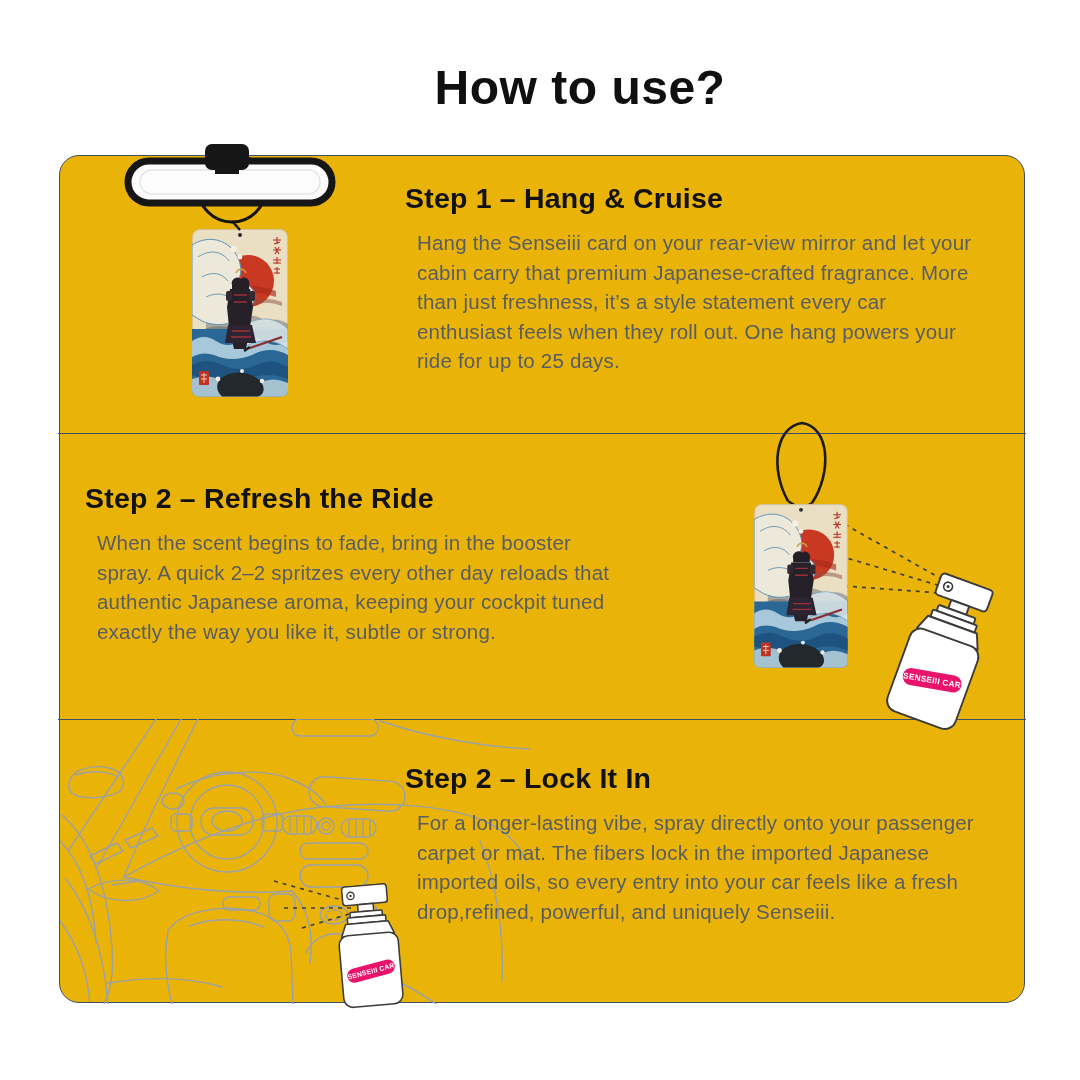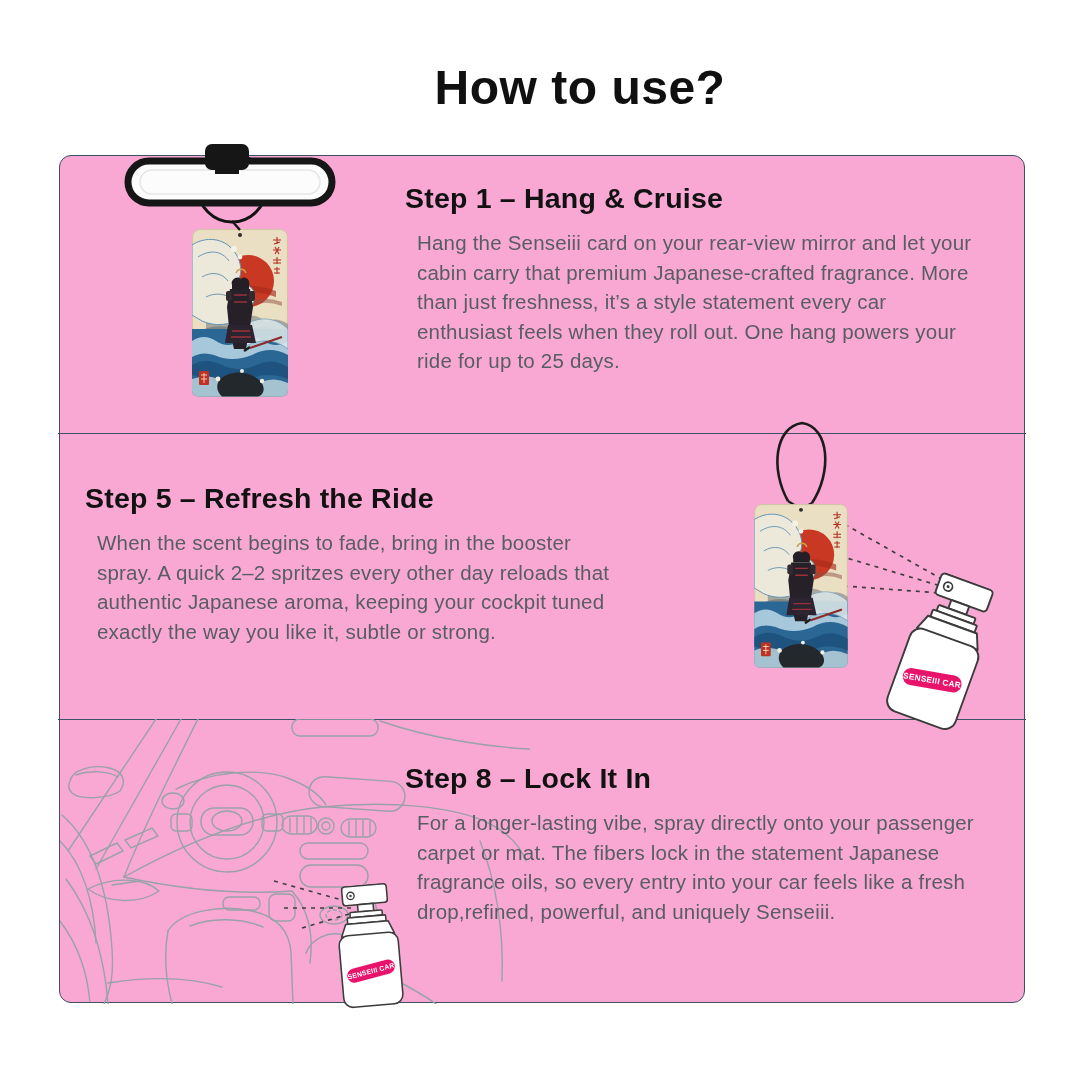--- a/index.html
+++ b/index.html
@@ -3,21 +3,21 @@
 <meta charset="utf-8">
 <style>
   html,body{margin:0;padding:0;background:#ffffff;}
   body{width:1080px;height:1080px;font-family:"Liberation Sans",sans-serif;-webkit-font-smoothing:antialiased;}
   .canvas{position:relative;width:1080px;height:1080px;background:#ffffff;overflow:hidden;}
 
   .title{position:absolute;top:60px;left:0;width:100%;text-align:center;
          font-size:48px;font-weight:800;color:#101010;letter-spacing:.5px;padding-left:40px;}
 
   .panel{position:absolute;left:59px;top:155px;width:966px;height:848px;
-         background:#f9a8d4;border:1.6px solid #3c5068;border-radius:12px;box-sizing:border-box;}
+         background:#eab308;border:1.6px solid #3c5068;border-radius:20px;box-sizing:border-box;}
   .divider{position:absolute;left:-1.6px;right:-1.6px;height:0;border-top:1.6px solid #3c5068;z-index:1;}
   .divider-1{top:277px}.divider-2{top:563px}
 
   .step-text{position:absolute;z-index:2;}
   .step-heading{font-size:28.5px;font-weight:800;color:#121212;margin:0 0 13px 0;letter-spacing:.2px;}
   .step-body{font-size:20.5px;line-height:29.5px;color:#585d63;letter-spacing:.2px;margin:12px;}
   .step1-text{left:345px;top:26px;width:588px;}
   .step2-text{left:25px;top:326px;width:552px;}
   .step3-text{left:345px;top:606px;width:600px;}
 
@@ -133,21 +133,21 @@
     <svg class="abs card1" viewBox="0 0 96 168">
       <use href="#card-art"></use>
     </svg>
 
     <div class="step-text step1-text">
       <h2 class="step-heading">Step 1 – Hang &amp; Cruise</h2>
       <p class="step-body">Hang the Senseiii card on your rear-view mirror and let your cabin carry that premium Japanese-crafted fragrance. More than just freshness, it’s a style statement every car enthusiast feels when they roll out. One hang powers your ride for up to 25 days.</p>
     </div>
 
     <div class="step-text step2-text">
-      <h2 class="step-heading">Step 5 – Refresh the Ride</h2>
+      <h2 class="step-heading">Step 2 – Refresh the Ride</h2>
       <p class="step-body">When the scent begins to fade, bring in the booster spray. A quick 2–2 spritzes every other day reloads that authentic Japanese aroma, keeping your cockpit tuned exactly the way you like it, subtle or strong.</p>
     </div>
 
     <svg class="abs loop2" viewBox="0 0 70 96">
       <path d="M20 84 C 2 52 7 10 34 6 C 62 10 64 56 44 86" fill="none" stroke="#1b1b1b" stroke-width="2.6"></path>
       <path d="M20 84 L31 91 M44 86 L35 91" fill="none" stroke="#1b1b1b" stroke-width="2.2"></path>
     </svg>
 
     <svg class="abs card2" viewBox="0 0 96 168">
       <use href="#card-art"></use>
@@ -216,22 +216,22 @@
         <path d="M420 122 C 436 162 444 212 442 262"></path>
       </g>
       <g stroke="#3f3f3f" stroke-width="1.6" stroke-dasharray="4 5" fill="none">
         <path d="M214 162 L296 185"></path>
         <path d="M224 189 L296 189"></path>
         <path d="M242 209 L296 193"></path>
       </g>
     </svg>
 
     <div class="step-text step3-text">
-      <h2 class="step-heading">Step 8 – Lock It In</h2>
-      <p class="step-body">For a longer-lasting vibe, spray directly onto your passenger carpet or mat. The fibers lock in the statement Japanese fragrance oils, so every entry into your car feels like a fresh drop,refined, powerful, and uniquely Senseiii.</p>
+      <h2 class="step-heading">Step 2 – Lock It In</h2>
+      <p class="step-body">For a longer-lasting vibe, spray directly onto your passenger carpet or mat. The fibers lock in the imported Japanese imported oils, so every entry into your car feels like a fresh drop,refined, powerful, and uniquely Senseiii.</p>
     </div>
 
     <svg class="abs bottle3" viewBox="0 0 150 240">
       <use href="#bottle-art"></use>
     </svg>
 
   </div>
 </div>
 
 </body></html>

